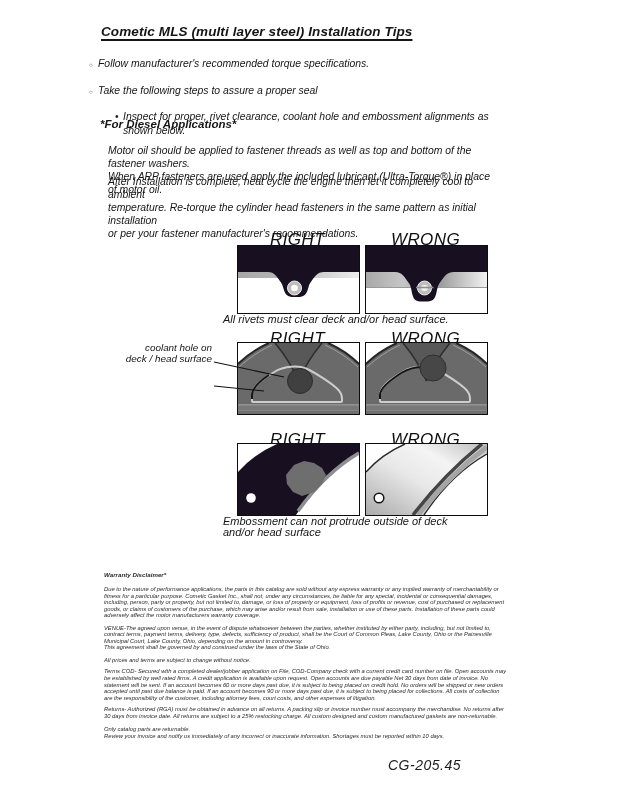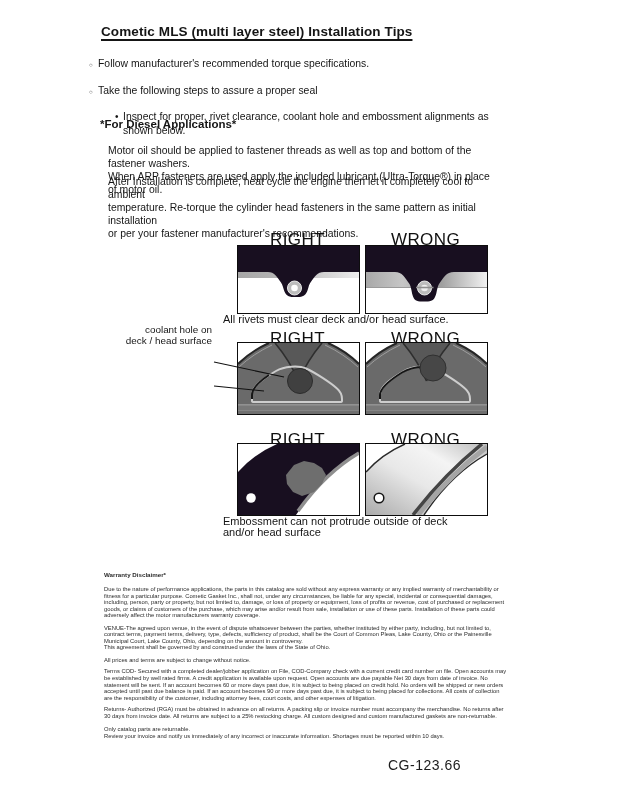--- a/index.html
+++ b/index.html
@@ -1,18 +1,18 @@
 <!DOCTYPE html>
 <html><head>
 <meta charset="utf-8">
 <style>
   html,body { margin:0; padding:0; background:#ffffff; }
   .doc {
     position:relative; width:506px; height:800px; background:#ffffff;
-    font-family:"Liberation Sans", sans-serif; color:#151515; overflow:hidden;
+    font-family:"Liberation Sans", sans-serif; color:#151515; overflow:hidden;font-style:italic;
   }
   .title {
     position:absolute; left:101px; top:24px; margin:0;
     font-size:13.5px; font-weight:bold; letter-spacing:0.1px;
     text-decoration:underline; text-decoration-thickness:1.5px; text-underline-offset:2.5px;
   }
   .bullets { position:absolute; left:89px; top:44px; font-size:10.4px; line-height:13.3px; white-space:pre-line; }
   .bi { position:relative; padding-left:9px; }
   .bi::before { content:"○"; position:absolute; left:0; top:2px; font-size:6px; }
   .sbi { position:relative; padding-left:34px; }
@@ -98,21 +98,21 @@
       <circle cx="58.5" cy="42" r="3.3" fill="#efefef"></circle>
       <line x1="50" y1="41.5" x2="67.5" y2="41.5" stroke="#8f8f8f" stroke-width="1.6"></line>
     </svg>
   </div>
 
   <p class="caption" style="top:314px;">All rivets must clear deck and/or head surface.</p>
 
   <div class="dlabel" style="left:237px; top:329px;">RIGHT</div>
   <div class="dlabel" style="left:365px; top:329px;">WRONG</div>
 
-  <div class="ann" style="top:325px;">coolant hole on
+  <div class="ann" style="top:343px;">coolant hole on
 deck / head surface</div>
 
   <div class="dbox h71" style="left:237px; top:342px;">
     <svg width="121" height="71" viewBox="0 0 121 71">
       <rect x="0" y="0" width="121" height="71" fill="#6a6a6a"></rect>
       <path d="M37,0 Q52,18 60.5,38 Q69,18 84,0 Z" fill="#585858"></path>
       <path d="M37,0 Q52,18 60.5,38" stroke="#2e2e2e" stroke-width="1.6" fill="none"></path>
       <path d="M84,0 Q69,18 60.5,38" stroke="#2e2e2e" stroke-width="1.6" fill="none"></path>
       <line x1="0" y1="62" x2="121" y2="62" stroke="#b8b8b8" stroke-width="1.2"></line>
       <rect x="0" y="62.6" width="121" height="5" fill="#787878"></rect>
@@ -210,15 +210,15 @@
 be established by well rated firms.  A credit application is available upon request.  Open accounts are due payable Net 30 days from date of invoice.  No
 statement will be sent.  If an account becomes 60 or more days past due, it is subject to being placed on credit hold.  No orders will be shipped or new orders
 accepted until past due balance is paid.  If an account becomes 90 or more days past due, it is subject to being placed for collections.  All costs of collection
 are the responsibility of the customer, including attorney fees, court costs, and other expenses of litigation.</p>
     <p class="lp5">Returns- Authorized (RGA) must be obtained in advance on all returns.  A packing slip or invoice number must accompany the merchandise.  No returns after
 30 days from invoice date.  All returns are subject to a 25% restocking charge.  All custom designed and custom manufactured gaskets are non-returnable.</p>
     <p class="lp6">Only catalog parts are returnable.
 Review your invoice and notify us immediately of any incorrect or inaccurate information.  Shortages must be reported within 10 days.</p>
   </div>
 
-  <div class="pagecode">CG-123.66</div>
+  <div class="pagecode">CG-205.45</div>
 
 </div>
 
 </body></html>

